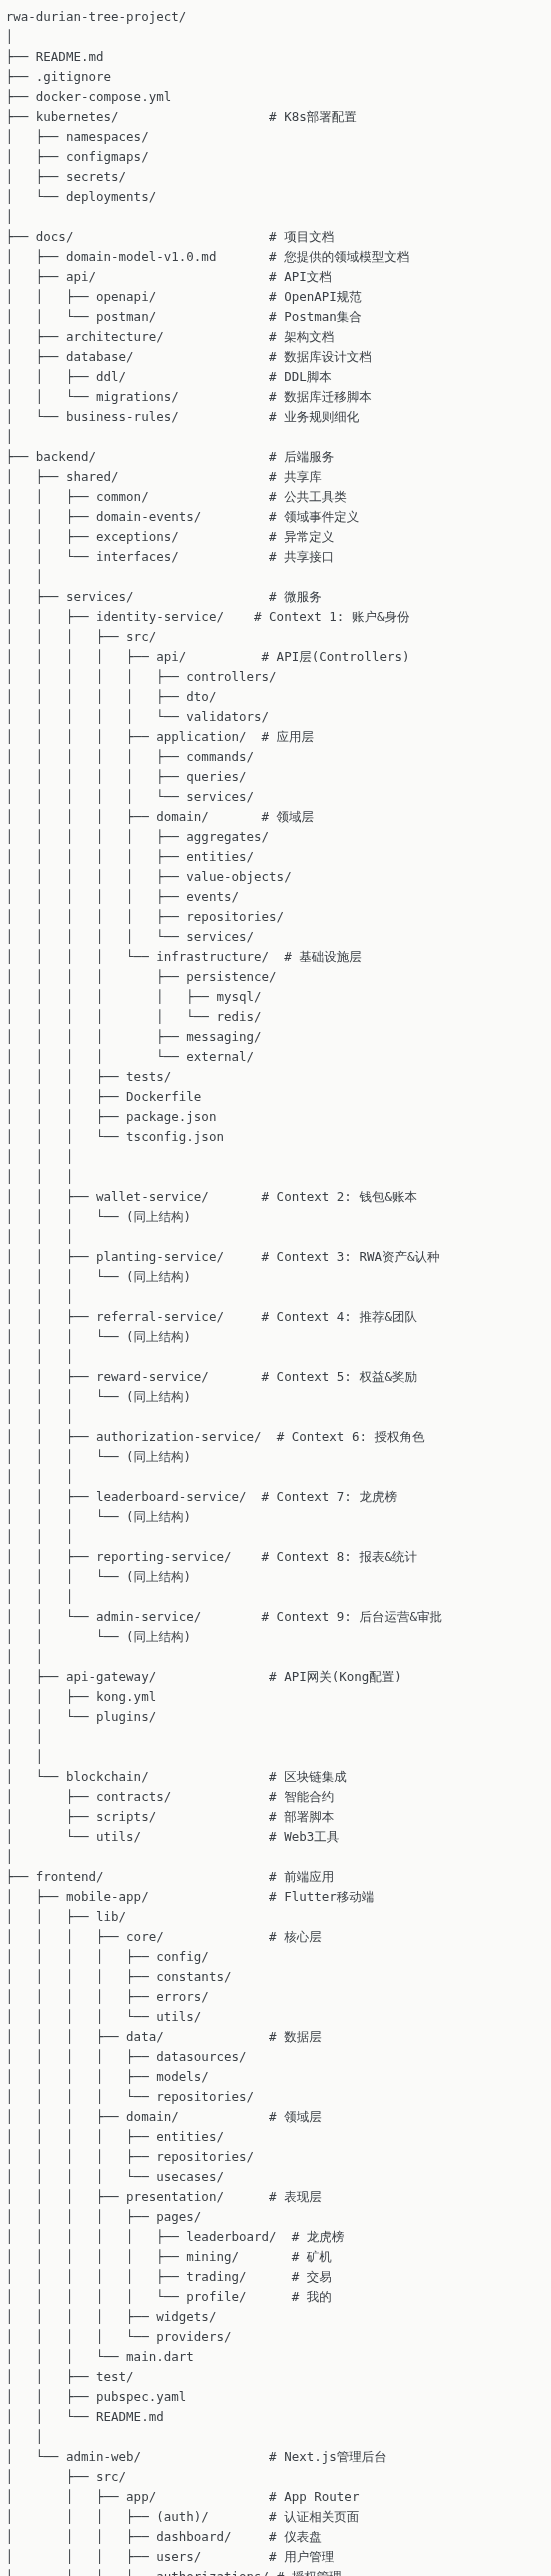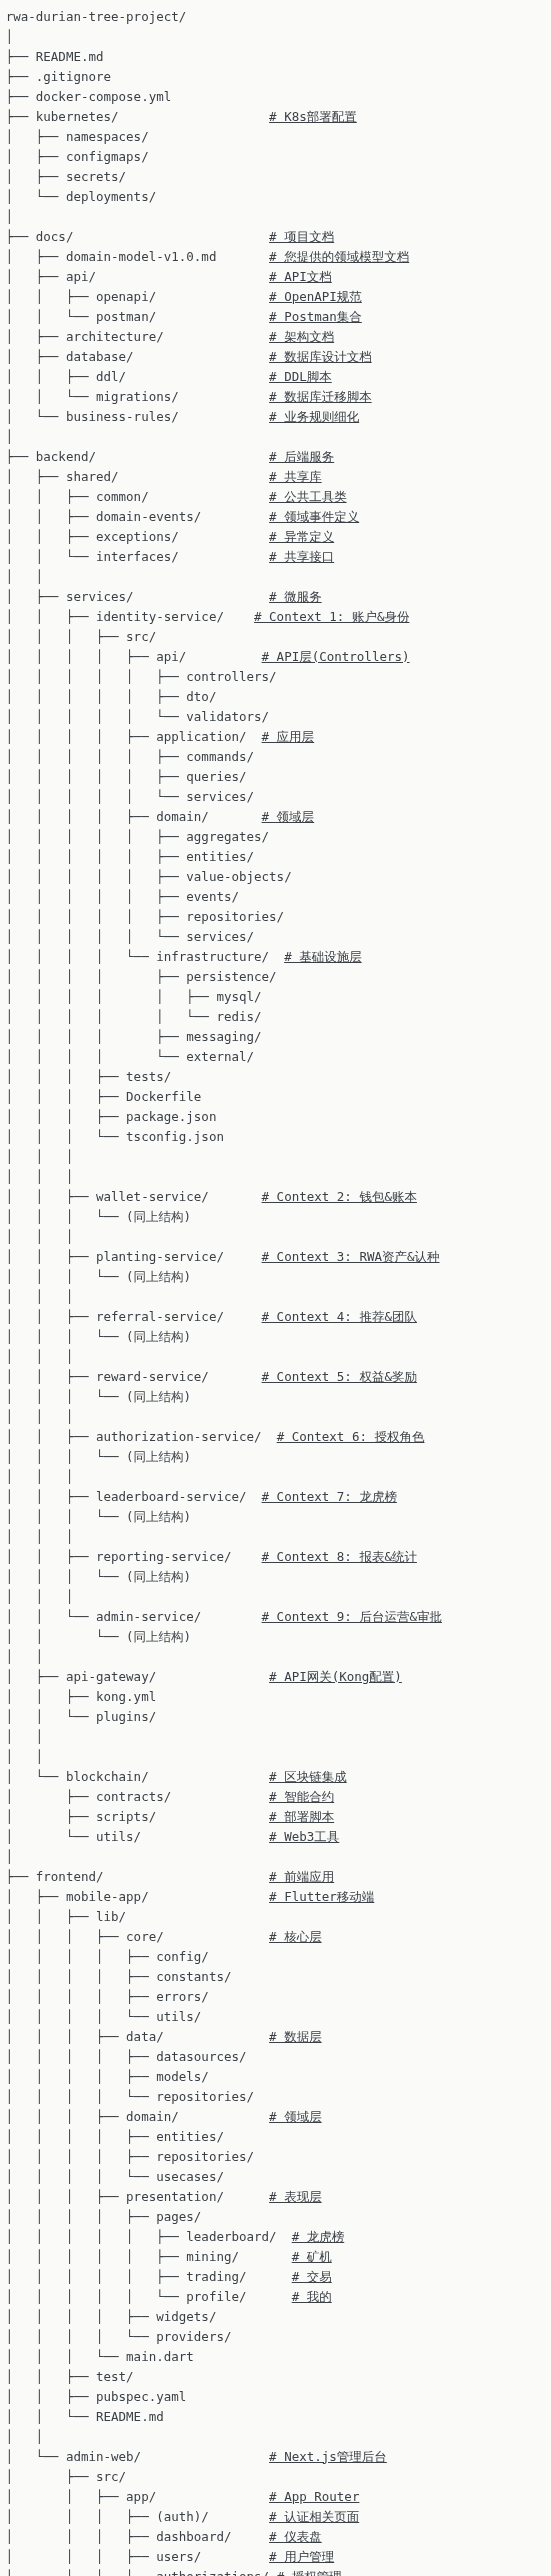--- a/index.html
+++ b/index.html
@@ -23,21 +23,20 @@
     line-height: 20px;
     color: #3b4046;
     white-space: pre;
   }
   .tree-line {
     height: 20px;
     white-space: pre;
   }
   .line-comment {
     color: #3b4046;
-    text-decoration: underline;
   }
 </style>
 </head>
 <body>
 
 <div id="screen">
   <div id="tree"><div class="tree-line"><span class="line-text">rwa-durian-tree-project/</span></div><div class="tree-line"><span class="line-text">│</span></div><div class="tree-line"><span class="line-text">├── README.md</span></div><div class="tree-line"><span class="line-text">├── .gitignore</span></div><div class="tree-line"><span class="line-text">├── docker-compose.yml</span></div><div class="tree-line"><span class="line-text">├── kubernetes/                    </span><span class="line-comment"># K8s部署配置</span></div><div class="tree-line"><span class="line-text">│   ├── namespaces/</span></div><div class="tree-line"><span class="line-text">│   ├── configmaps/</span></div><div class="tree-line"><span class="line-text">│   ├── secrets/</span></div><div class="tree-line"><span class="line-text">│   └── deployments/</span></div><div class="tree-line"><span class="line-text">│</span></div><div class="tree-line"><span class="line-text">├── docs/                          </span><span class="line-comment"># 项目文档</span></div><div class="tree-line"><span class="line-text">│   ├── domain-model-v1.0.md       </span><span class="line-comment"># 您提供的领域模型文档</span></div><div class="tree-line"><span class="line-text">│   ├── api/                       </span><span class="line-comment"># API文档</span></div><div class="tree-line"><span class="line-text">│   │   ├── openapi/               </span><span class="line-comment"># OpenAPI规范</span></div><div class="tree-line"><span class="line-text">│   │   └── postman/               </span><span class="line-comment"># Postman集合</span></div><div class="tree-line"><span class="line-text">│   ├── architecture/              </span><span class="line-comment"># 架构文档</span></div><div class="tree-line"><span class="line-text">│   ├── database/                  </span><span class="line-comment"># 数据库设计文档</span></div><div class="tree-line"><span class="line-text">│   │   ├── ddl/                   </span><span class="line-comment"># DDL脚本</span></div><div class="tree-line"><span class="line-text">│   │   └── migrations/            </span><span class="line-comment"># 数据库迁移脚本</span></div><div class="tree-line"><span class="line-text">│   └── business-rules/            </span><span class="line-comment"># 业务规则细化</span></div><div class="tree-line"><span class="line-text">│</span></div><div class="tree-line"><span class="line-text">├── backend/                       </span><span class="line-comment"># 后端服务</span></div><div class="tree-line"><span class="line-text">│   ├── shared/                    </span><span class="line-comment"># 共享库</span></div><div class="tree-line"><span class="line-text">│   │   ├── common/                </span><span class="line-comment"># 公共工具类</span></div><div class="tree-line"><span class="line-text">│   │   ├── domain-events/         </span><span class="line-comment"># 领域事件定义</span></div><div class="tree-line"><span class="line-text">│   │   ├── exceptions/            </span><span class="line-comment"># 异常定义</span></div><div class="tree-line"><span class="line-text">│   │   └── interfaces/            </span><span class="line-comment"># 共享接口</span></div><div class="tree-line"><span class="line-text">│   │</span></div><div class="tree-line"><span class="line-text">│   ├── services/                  </span><span class="line-comment"># 微服务</span></div><div class="tree-line"><span class="line-text">│   │   ├── identity-service/    </span><span class="line-comment"># Context 1: 账户&amp;身份</span></div><div class="tree-line"><span class="line-text">│   │   │   ├── src/</span></div><div class="tree-line"><span class="line-text">│   │   │   │   ├── api/          </span><span class="line-comment"># API层(Controllers)</span></div><div class="tree-line"><span class="line-text">│   │   │   │   │   ├── controllers/</span></div><div class="tree-line"><span class="line-text">│   │   │   │   │   ├── dto/</span></div><div class="tree-line"><span class="line-text">│   │   │   │   │   └── validators/</span></div><div class="tree-line"><span class="line-text">│   │   │   │   ├── application/  </span><span class="line-comment"># 应用层</span></div><div class="tree-line"><span class="line-text">│   │   │   │   │   ├── commands/</span></div><div class="tree-line"><span class="line-text">│   │   │   │   │   ├── queries/</span></div><div class="tree-line"><span class="line-text">│   │   │   │   │   └── services/</span></div><div class="tree-line"><span class="line-text">│   │   │   │   ├── domain/       </span><span class="line-comment"># 领域层</span></div><div class="tree-line"><span class="line-text">│   │   │   │   │   ├── aggregates/</span></div><div class="tree-line"><span class="line-text">│   │   │   │   │   ├── entities/</span></div><div class="tree-line"><span class="line-text">│   │   │   │   │   ├── value-objects/</span></div><div class="tree-line"><span class="line-text">│   │   │   │   │   ├── events/</span></div><div class="tree-line"><span class="line-text">│   │   │   │   │   ├── repositories/</span></div><div class="tree-line"><span class="line-text">│   │   │   │   │   └── services/</span></div><div class="tree-line"><span class="line-text">│   │   │   │   └── infrastructure/  </span><span class="line-comment"># 基础设施层</span></div><div class="tree-line"><span class="line-text">│   │   │   │       ├── persistence/</span></div><div class="tree-line"><span class="line-text">│   │   │   │       │   ├── mysql/</span></div><div class="tree-line"><span class="line-text">│   │   │   │       │   └── redis/</span></div><div class="tree-line"><span class="line-text">│   │   │   │       ├── messaging/</span></div><div class="tree-line"><span class="line-text">│   │   │   │       └── external/</span></div><div class="tree-line"><span class="line-text">│   │   │   ├── tests/</span></div><div class="tree-line"><span class="line-text">│   │   │   ├── Dockerfile</span></div><div class="tree-line"><span class="line-text">│   │   │   ├── package.json</span></div><div class="tree-line"><span class="line-text">│   │   │   └── tsconfig.json</span></div><div class="tree-line"><span class="line-text">│   │   │</span></div><div class="tree-line"><span class="line-text">│   │   │</span></div><div class="tree-line"><span class="line-text">│   │   ├── wallet-service/       </span><span class="line-comment"># Context 2: 钱包&amp;账本</span></div><div class="tree-line"><span class="line-text">│   │   │   └── (同上结构)</span></div><div class="tree-line"><span class="line-text">│   │   │</span></div><div class="tree-line"><span class="line-text">│   │   ├── planting-service/     </span><span class="line-comment"># Context 3: RWA资产&amp;认种</span></div><div class="tree-line"><span class="line-text">│   │   │   └── (同上结构)</span></div><div class="tree-line"><span class="line-text">│   │   │</span></div><div class="tree-line"><span class="line-text">│   │   ├── referral-service/     </span><span class="line-comment"># Context 4: 推荐&amp;团队</span></div><div class="tree-line"><span class="line-text">│   │   │   └── (同上结构)</span></div><div class="tree-line"><span class="line-text">│   │   │</span></div><div class="tree-line"><span class="line-text">│   │   ├── reward-service/       </span><span class="line-comment"># Context 5: 权益&amp;奖励</span></div><div class="tree-line"><span class="line-text">│   │   │   └── (同上结构)</span></div><div class="tree-line"><span class="line-text">│   │   │</span></div><div class="tree-line"><span class="line-text">│   │   ├── authorization-service/  </span><span class="line-comment"># Context 6: 授权角色</span></div><div class="tree-line"><span class="line-text">│   │   │   └── (同上结构)</span></div><div class="tree-line"><span class="line-text">│   │   │</span></div><div class="tree-line"><span class="line-text">│   │   ├── leaderboard-service/  </span><span class="line-comment"># Context 7: 龙虎榜</span></div><div class="tree-line"><span class="line-text">│   │   │   └── (同上结构)</span></div><div class="tree-line"><span class="line-text">│   │   │</span></div><div class="tree-line"><span class="line-text">│   │   ├── reporting-service/    </span><span class="line-comment"># Context 8: 报表&amp;统计</span></div><div class="tree-line"><span class="line-text">│   │   │   └── (同上结构)</span></div><div class="tree-line"><span class="line-text">│   │   │</span></div><div class="tree-line"><span class="line-text">│   │   └── admin-service/        </span><span class="line-comment"># Context 9: 后台运营&amp;审批</span></div><div class="tree-line"><span class="line-text">│   │       └── (同上结构)</span></div><div class="tree-line"><span class="line-text">│   │</span></div><div class="tree-line"><span class="line-text">│   ├── api-gateway/               </span><span class="line-comment"># API网关(Kong配置)</span></div><div class="tree-line"><span class="line-text">│   │   ├── kong.yml</span></div><div class="tree-line"><span class="line-text">│   │   └── plugins/</span></div><div class="tree-line"><span class="line-text">│   │</span></div><div class="tree-line"><span class="line-text">│   │</span></div><div class="tree-line"><span class="line-text">│   └── blockchain/                </span><span class="line-comment"># 区块链集成</span></div><div class="tree-line"><span class="line-text">│       ├── contracts/             </span><span class="line-comment"># 智能合约</span></div><div class="tree-line"><span class="line-text">│       ├── scripts/               </span><span class="line-comment"># 部署脚本</span></div><div class="tree-line"><span class="line-text">│       └── utils/                 </span><span class="line-comment"># Web3工具</span></div><div class="tree-line"><span class="line-text">│</span></div><div class="tree-line"><span class="line-text">├── frontend/                      </span><span class="line-comment"># 前端应用</span></div><div class="tree-line"><span class="line-text">│   ├── mobile-app/                </span><span class="line-comment"># Flutter移动端</span></div><div class="tree-line"><span class="line-text">│   │   ├── lib/</span></div><div class="tree-line"><span class="line-text">│   │   │   ├── core/              </span><span class="line-comment"># 核心层</span></div><div class="tree-line"><span class="line-text">│   │   │   │   ├── config/</span></div><div class="tree-line"><span class="line-text">│   │   │   │   ├── constants/</span></div><div class="tree-line"><span class="line-text">│   │   │   │   ├── errors/</span></div><div class="tree-line"><span class="line-text">│   │   │   │   └── utils/</span></div><div class="tree-line"><span class="line-text">│   │   │   ├── data/              </span><span class="line-comment"># 数据层</span></div><div class="tree-line"><span class="line-text">│   │   │   │   ├── datasources/</span></div><div class="tree-line"><span class="line-text">│   │   │   │   ├── models/</span></div><div class="tree-line"><span class="line-text">│   │   │   │   └── repositories/</span></div><div class="tree-line"><span class="line-text">│   │   │   ├── domain/            </span><span class="line-comment"># 领域层</span></div><div class="tree-line"><span class="line-text">│   │   │   │   ├── entities/</span></div><div class="tree-line"><span class="line-text">│   │   │   │   ├── repositories/</span></div><div class="tree-line"><span class="line-text">│   │   │   │   └── usecases/</span></div><div class="tree-line"><span class="line-text">│   │   │   ├── presentation/      </span><span class="line-comment"># 表现层</span></div><div class="tree-line"><span class="line-text">│   │   │   │   ├── pages/</span></div><div class="tree-line"><span class="line-text">│   │   │   │   │   ├── leaderboard/  </span><span class="line-comment"># 龙虎榜</span></div><div class="tree-line"><span class="line-text">│   │   │   │   │   ├── mining/       </span><span class="line-comment"># 矿机</span></div><div class="tree-line"><span class="line-text">│   │   │   │   │   ├── trading/      </span><span class="line-comment"># 交易</span></div><div class="tree-line"><span class="line-text">│   │   │   │   │   └── profile/      </span><span class="line-comment"># 我的</span></div><div class="tree-line"><span class="line-text">│   │   │   │   ├── widgets/</span></div><div class="tree-line"><span class="line-text">│   │   │   │   └── providers/</span></div><div class="tree-line"><span class="line-text">│   │   │   └── main.dart</span></div><div class="tree-line"><span class="line-text">│   │   ├── test/</span></div><div class="tree-line"><span class="line-text">│   │   ├── pubspec.yaml</span></div><div class="tree-line"><span class="line-text">│   │   └── README.md</span></div><div class="tree-line"><span class="line-text">│   │</span></div><div class="tree-line"><span class="line-text">│   └── admin-web/                 </span><span class="line-comment"># Next.js管理后台</span></div><div class="tree-line"><span class="line-text">│       ├── src/</span></div><div class="tree-line"><span class="line-text">│       │   ├── app/               </span><span class="line-comment"># App Router</span></div><div class="tree-line"><span class="line-text">│       │   │   ├── (auth)/        </span><span class="line-comment"># 认证相关页面</span></div><div class="tree-line"><span class="line-text">│       │   │   ├── dashboard/     </span><span class="line-comment"># 仪表盘</span></div><div class="tree-line"><span class="line-text">│       │   │   ├── users/         </span><span class="line-comment"># 用户管理</span></div><div class="tree-line"><span class="line-text">│       │   │   ├── authorizations/ </span><span class="line-comment"># 授权管理</span></div><div class="tree-line"><span class="line-text">│       │   │   ├── reports/       </span><span class="line-comment"># 报表</span></div></div>
 </div>
 
 

